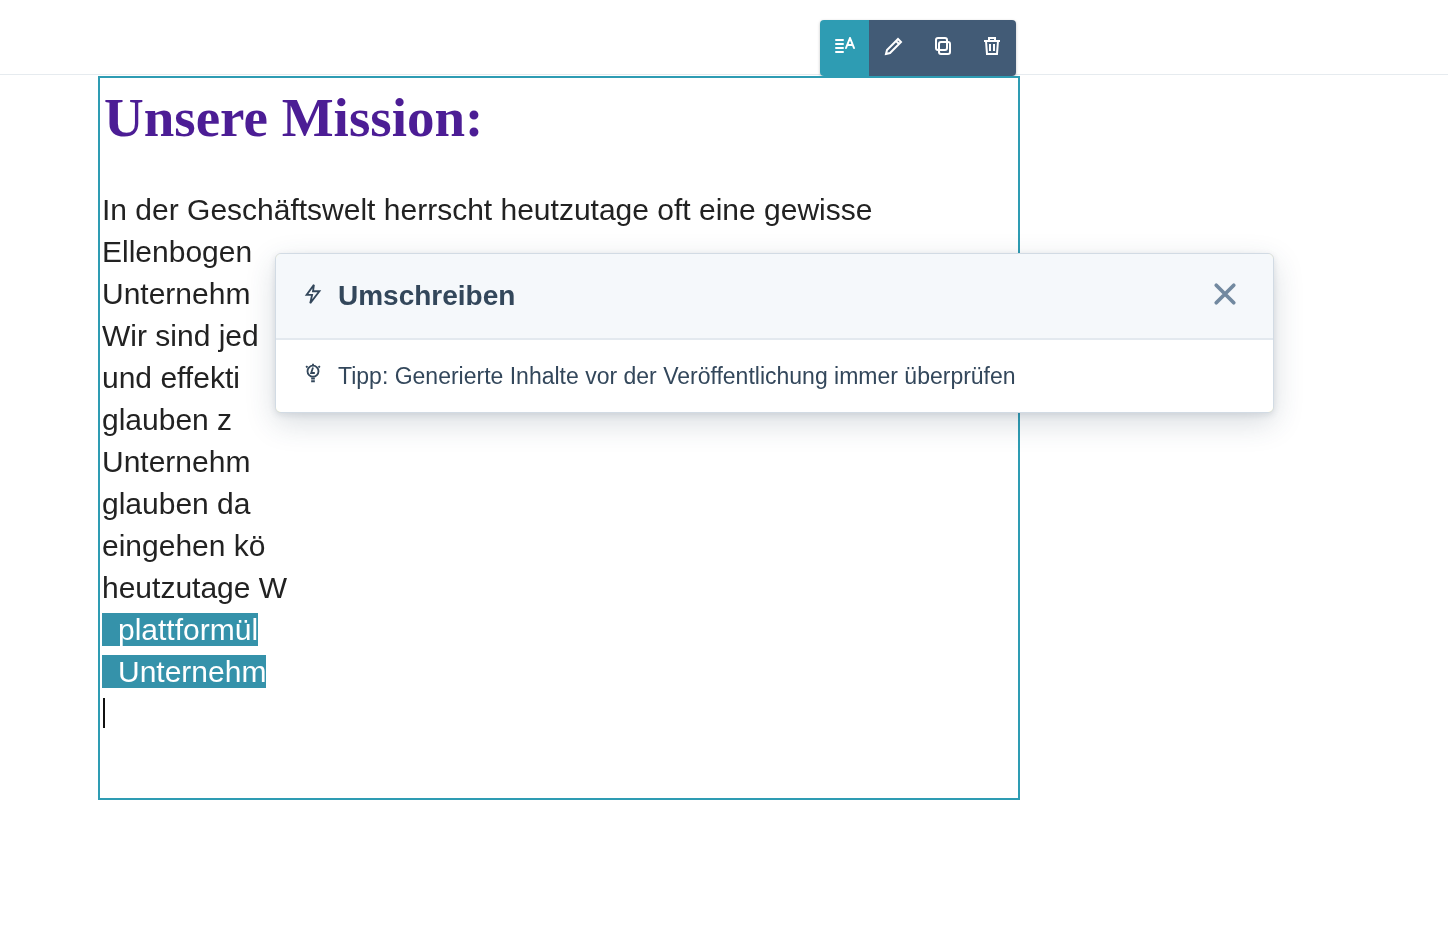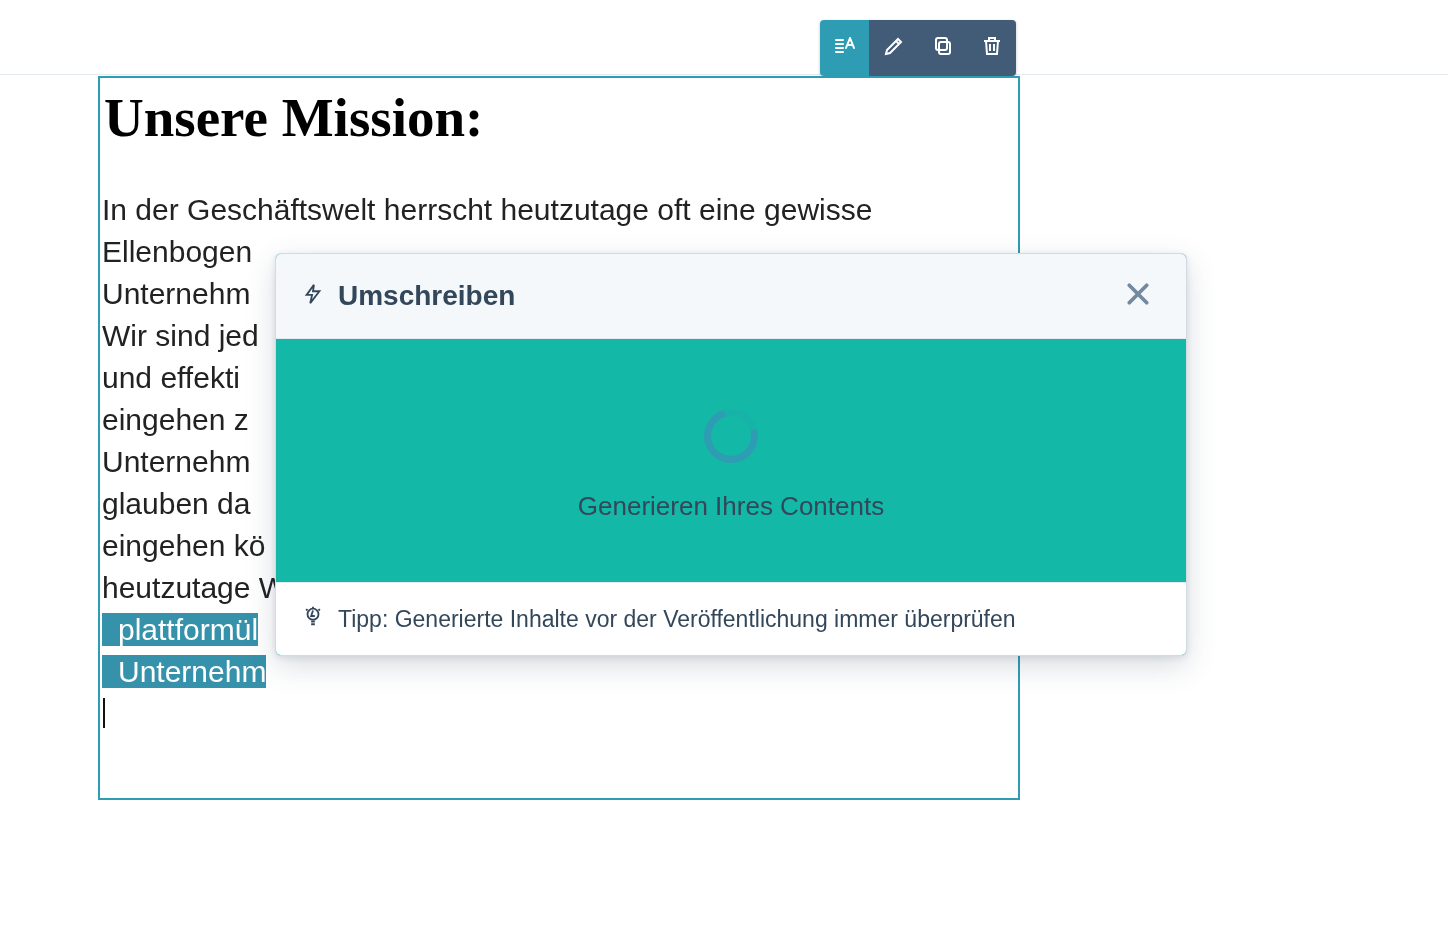--- a/index.html
+++ b/index.html
@@ -51,21 +51,21 @@
     top: 76px; left: 98px;
     width: 922px; height: 724px;
     border: 2px solid #2e9cb3;
     background: #ffffff;
     padding: 0;
   }
   .heading {
     font-family: Georgia, "Times New Roman", serif;
     font-weight: 700;
     font-size: 55px;
-    color: #000000;
+    color: #4c1d95;
     margin: 8px 0 40px 4px;
   }
   .body-text {
     font-size: 30px;
     line-height: 42px;
     color: #222;
     margin: 0 6px 0 2px;
     word-break: break-word;
   }
   .body-text .plain { color: #222; }
@@ -79,22 +79,22 @@
     width: 2px; height: 30px;
     background: #111;
     vertical-align: -4px;
     margin-left: 1px;
   }
 
   
   .modal {
     position: absolute;
     top: 253px; left: 275px;
-    width: 912px;
-    background: #14b8a6;
+    width: 999px;
+    background: #fef9c3;
     border: 1px solid #d2dbe4;
     border-radius: 6px;
     box-shadow: 0 10px 30px rgba(46,66,90,.18), 0 2px 6px rgba(46,66,90,.12);
     overflow: hidden;
   }
   .modal-header {
     display: flex; align-items: center;
     padding: 22px 28px 22px 26px;
     background: #f5f8fb;
     border-bottom: 1px solid #e3e9ef;
@@ -176,21 +176,21 @@
     </div>
   </div>
 
   <div class="editor-block">
     <h1 class="heading">Unsere Mission:</h1>
     <div class="body-text">
       <span class="plain">In der Geschäftswelt herrscht heutzutage oft eine gewisse Ellenbogen</span><br>
       <span class="plain">Unternehm</span><br>
       <span class="plain">Wir sind jed</span><br>
       <span class="plain">und effekti</span><br>
-      <span class="plain">eingehen z</span><br>
+      <span class="plain">glauben z</span><br>
       <span class="plain">Unternehm</span><br>
       <span class="plain">glauben da</span><br>
       <span class="plain">eingehen kö</span><br>
       <span class="plain">heutzutage W</span><br>
       <span class="sel">plattformül</span><br>
       <span class="sel">Unternehm</span><br>
       <span class="cursor-caret"></span>
     </div>
   </div>
 
@@ -205,24 +205,20 @@
         <span>Umschreiben</span>
       </div>
       <div class="modal-close">
         <span>
           <svg viewBox="0 0 24 24">
               <path d="M5 5 L19 19 M19 5 L5 19" stroke-linecap="round"></path>
             </svg>
         </span>
       </div>
     </div>
-    <div class="modal-body">
-      <div class="spinner"></div>
-      <div class="status">Generieren Ihres Contents</div>
-    </div>
     <div class="modal-footer">
       <span>
         <svg viewBox="0 0 24 24">
             <circle cx="12" cy="10" r="6"></circle>
             <path d="M10 18 L14 18 M10 21 L14 21 M12 4 L12 2 M6 6 L4.5 4.5 M18 6 L19.5 4.5 M12 6 L10 12 L14 12"></path>
           </svg>
       </span>
       <span>Tipp: Generierte Inhalte vor der Veröffentlichung immer überprüfen</span>
     </div>
   </div>

